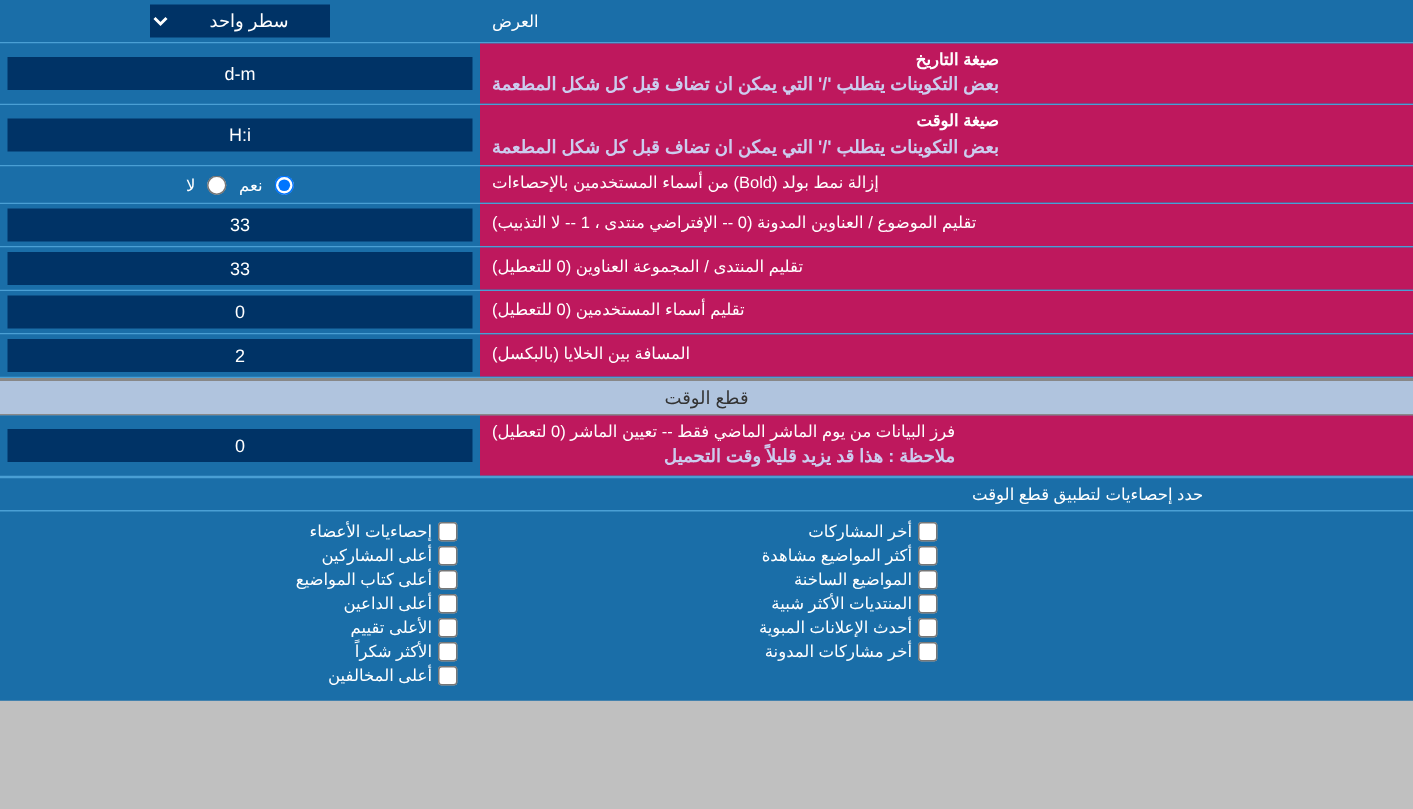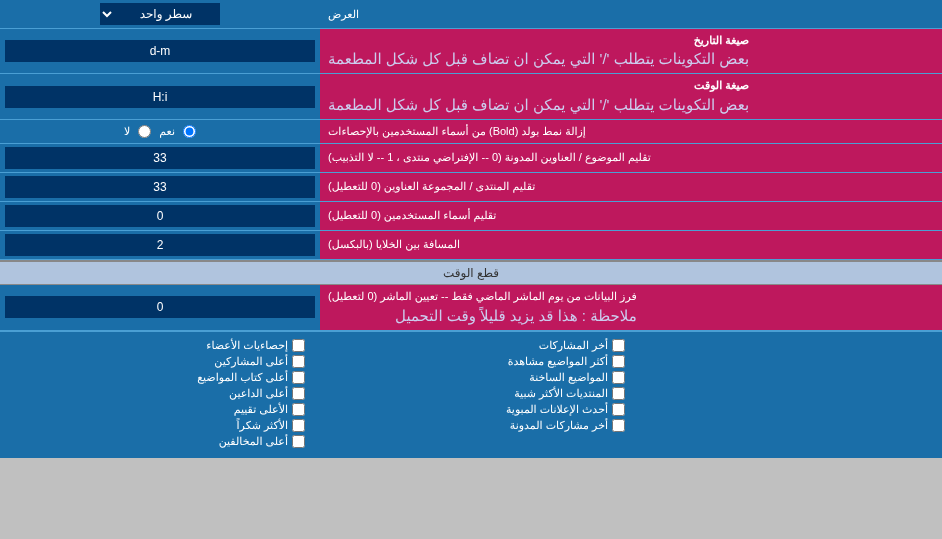--- a/index.html
+++ b/index.html
@@ -97,22 +97,23 @@
       display: flex;
       align-items: center;
       gap: 4px;
       color: white;
       font-size: 11px;
       margin-bottom: 3px;
       direction: rtl;
     }
     .checkbox-item input[type="checkbox"] { cursor: pointer; }
     .note-text {
-      font-size: 15px;
+      font-size: 12px;
       color: #cce;
+      font-weight: bold;
     }
     .bold-text { font-weight: bold; }
     .section-divider {
       width: 100%;
       background: #b0c4de;
       color: #333;
       padding: 4px 10px;
       font-weight: normal;
       font-size: 12px;
       text-align: center;
@@ -223,20 +224,26 @@
         <div class="note-text">ملاحظة : هذا قد يزيد قليلاً وقت التحميل</div>
       </div>
     </div>
     <div class="row-input">
       <input class="input-field" type="text" value="0" style="">
     </div>
   </div>
 
   <div style="width:100%; background:#1a6ea8; border-top:1px solid #4a9fd4;">
 
+    <div style="display:flex; width:100%; border-bottom:1px solid #4a9fd4; background:#1a6ea8;">
+      <div style="flex:1; color:white; padding:4px 8px; text-align:right; font-size:11px; display:flex; align-items:center; justify-content:flex-end;">
+        <span>حدد إحصاءيات لتطبيق قطع الوقت</span>
+      </div>
+      <div style="width:640px; padding:3px 5px;"></div>
+    </div>
 
     <div style="display:flex; width:100%; padding:5px 0;">
 
       <div style="flex:1;"></div>
 
       <div style="width:320px; padding:2px 15px;">
         <div class="checkbox-item">
           <input type="checkbox" style="">
           <span>أخر المشاركات</span>
         </div>

